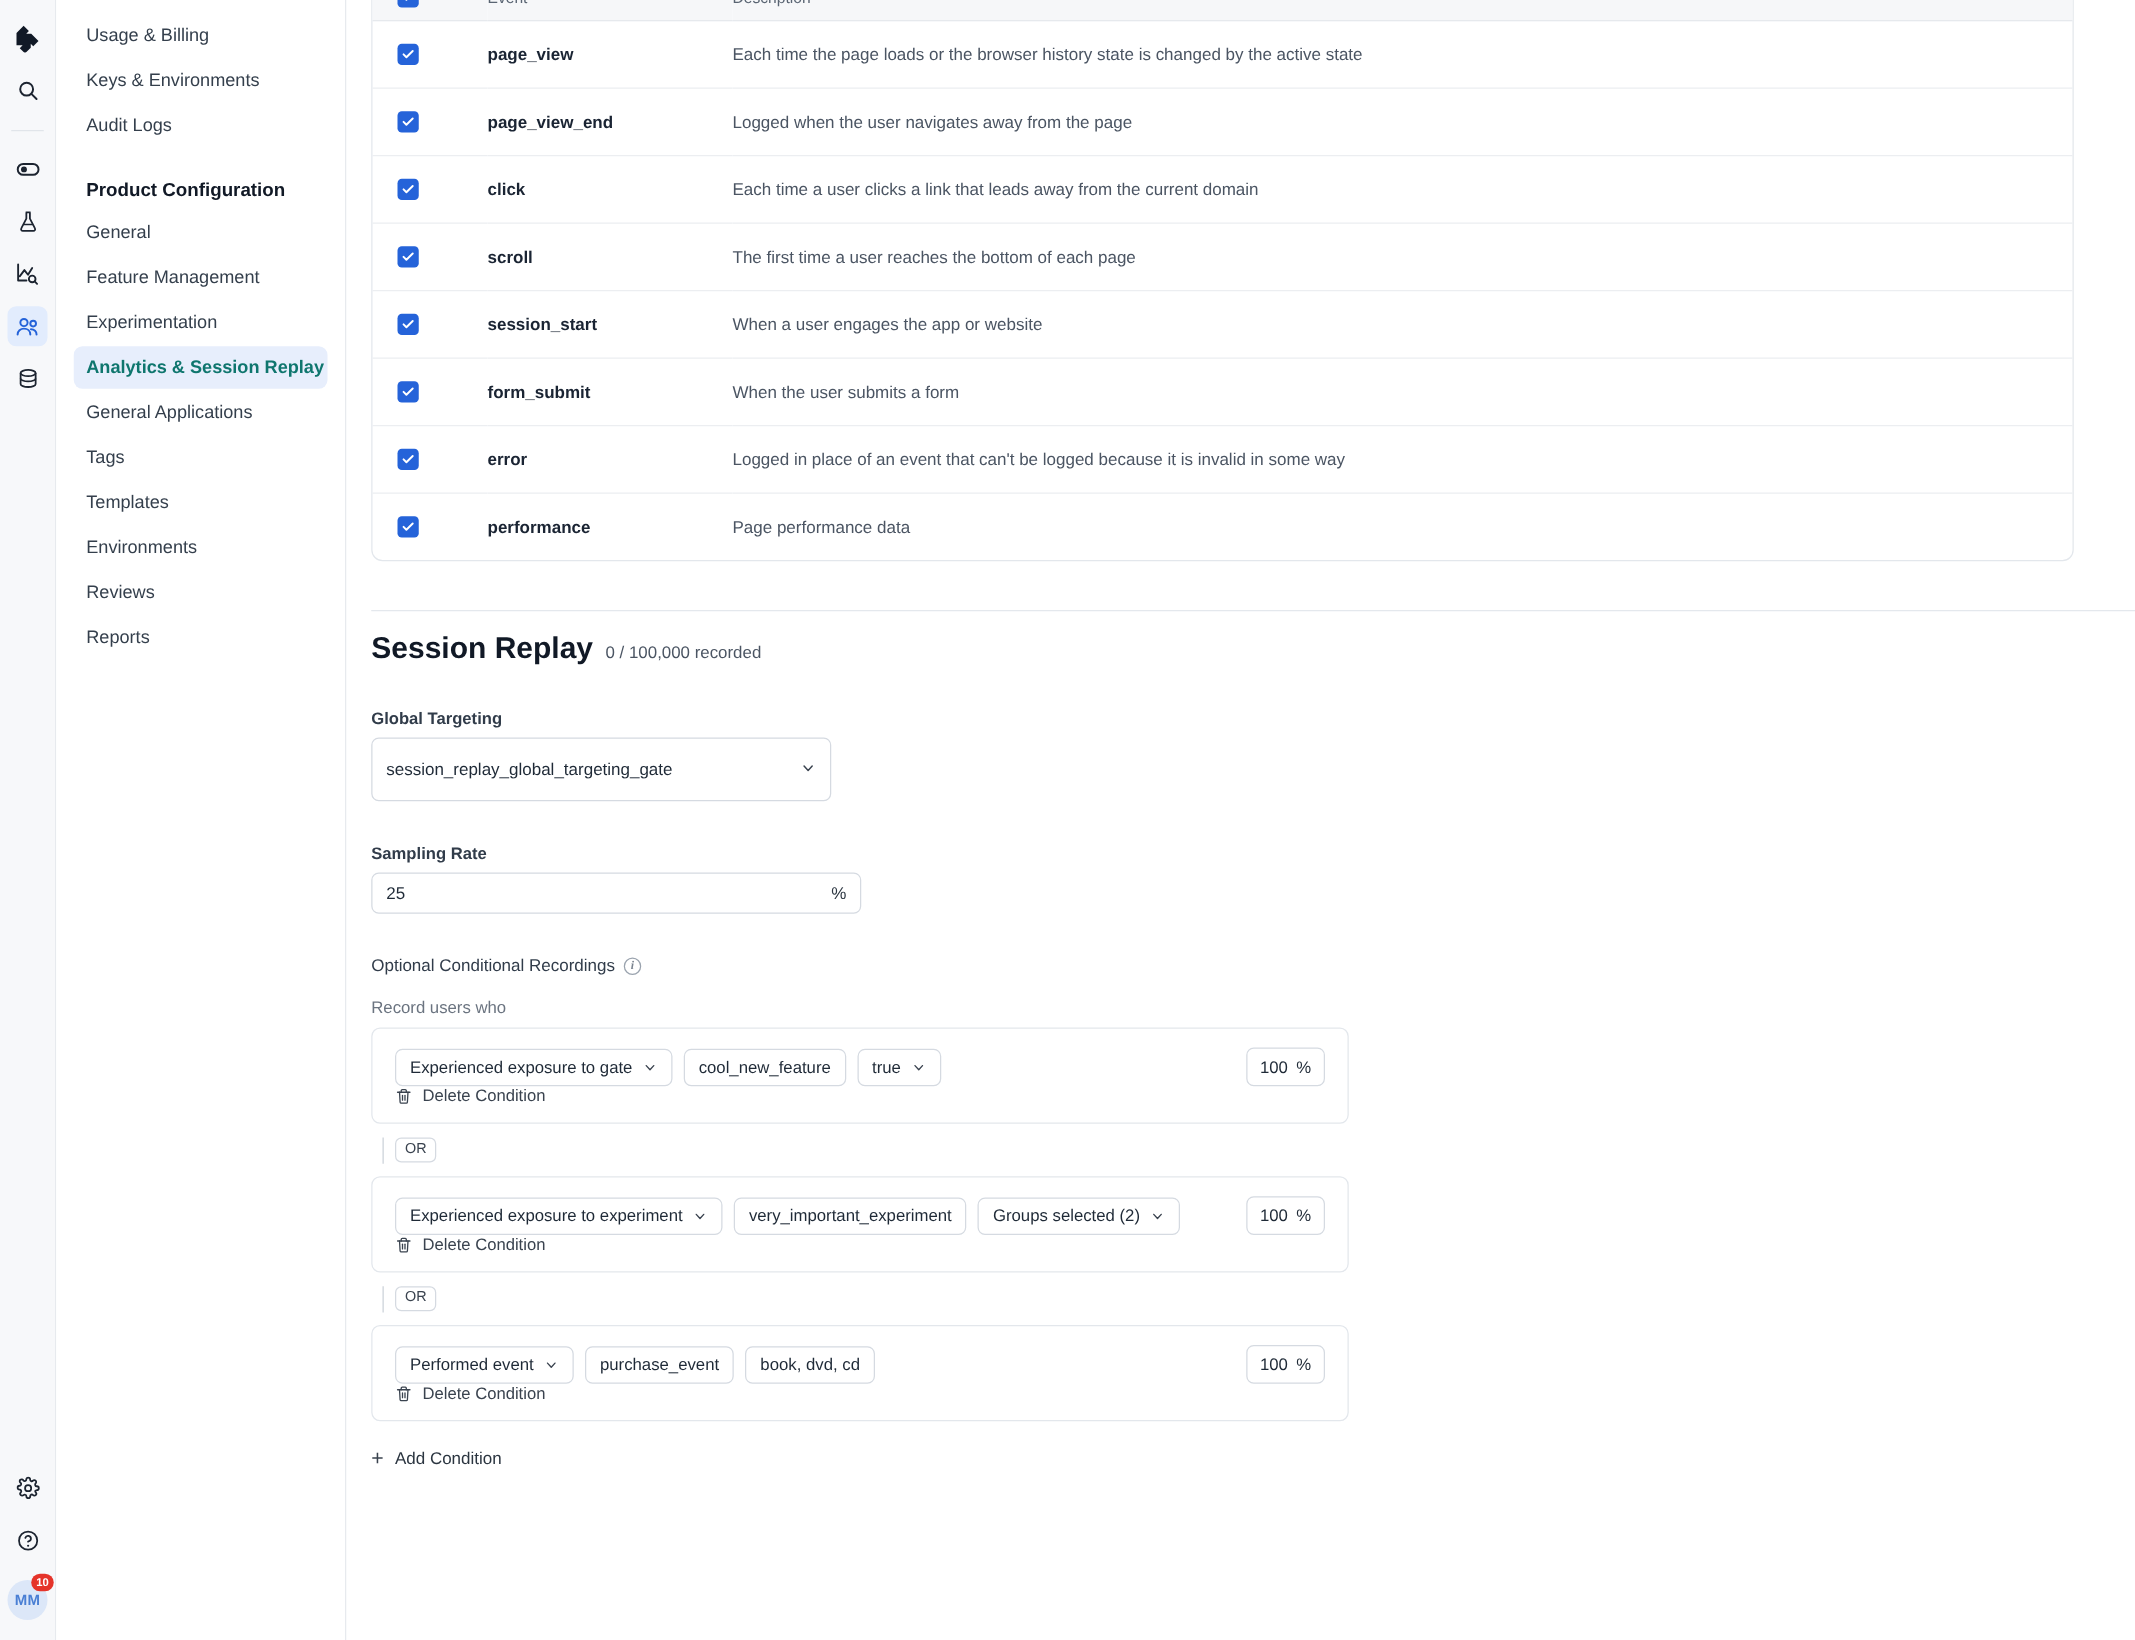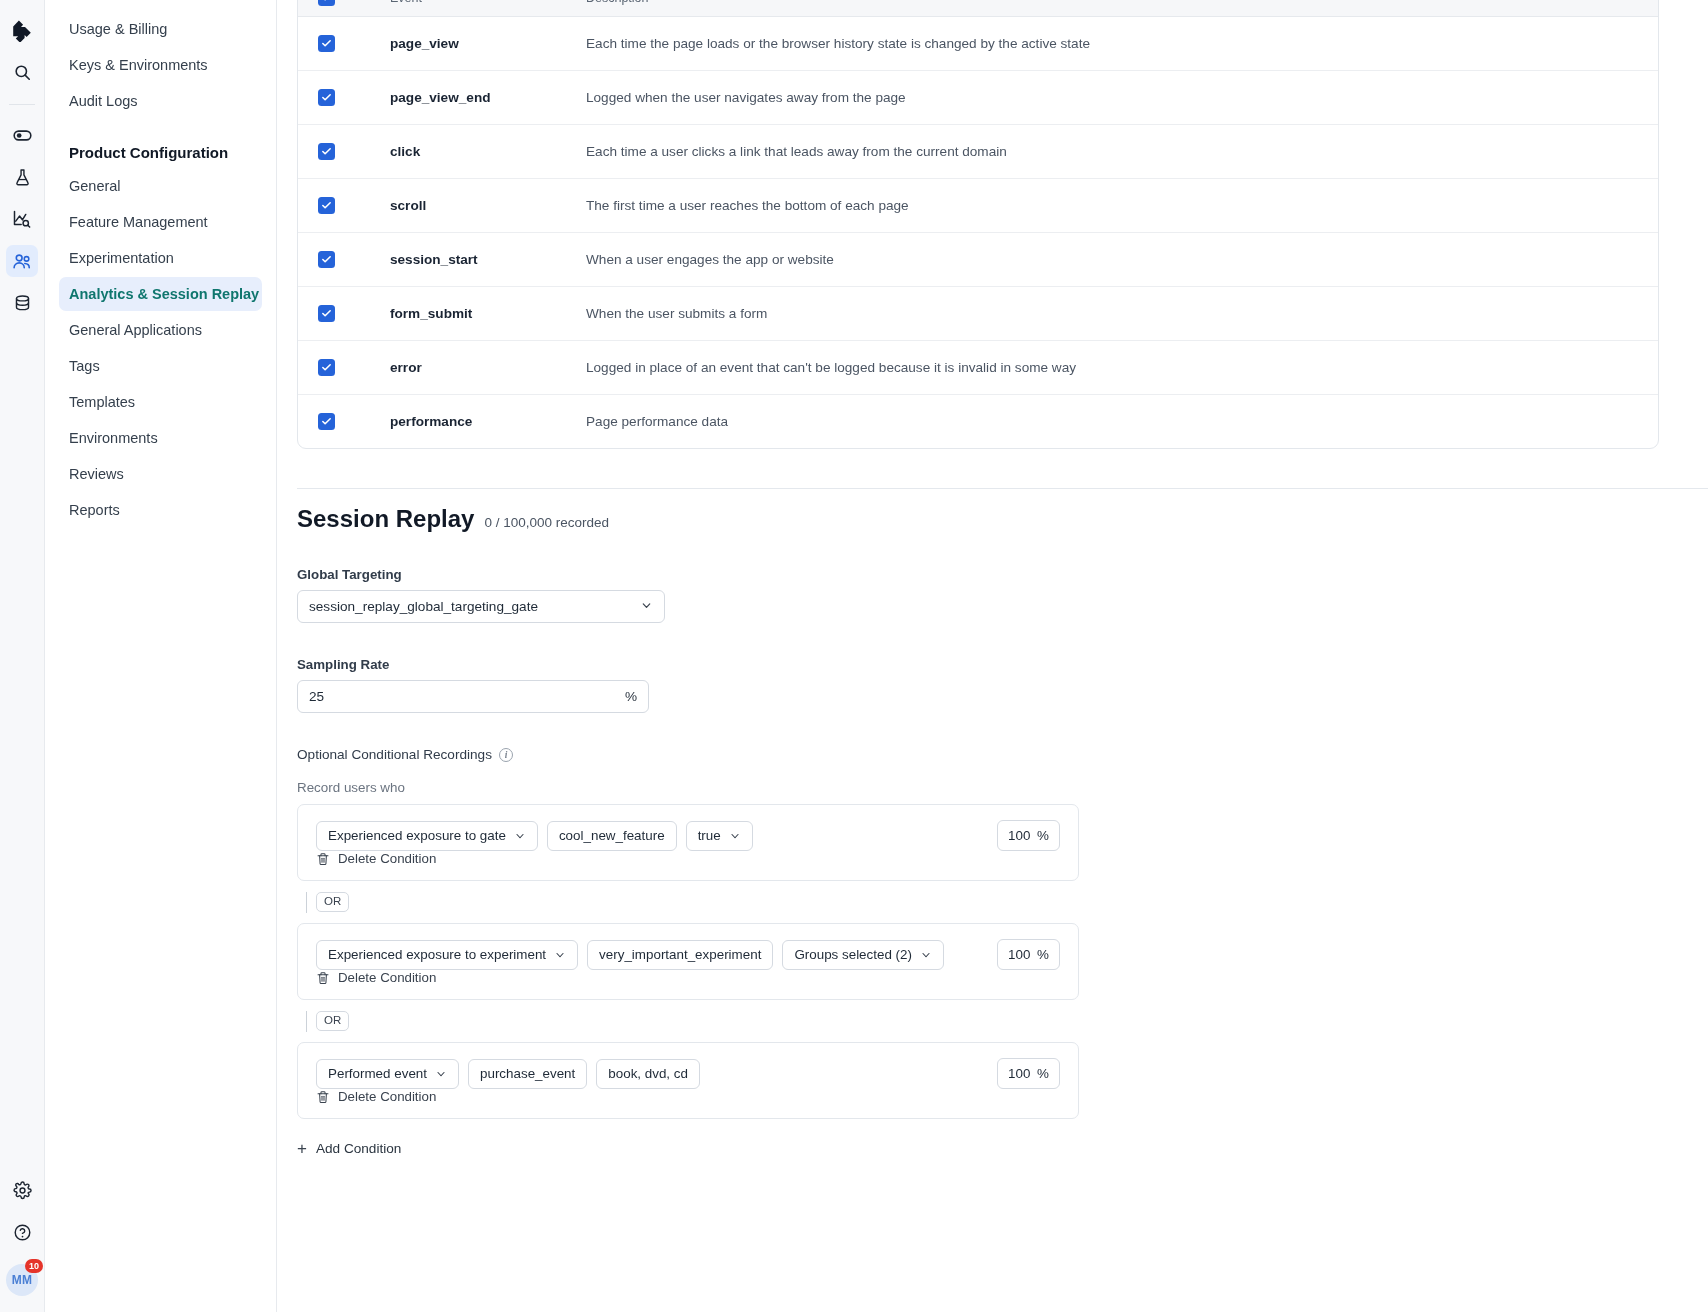--- a/index.html
+++ b/index.html
@@ -111,28 +111,28 @@
   
   .divider { position: absolute; left: 20px; top: 488px; width: 1650px; height: 1px; background: #e4e8ed; }
 
   .sr { position: absolute; left: 20px; top: 505px; width: 1650px; }
   .sr-head { display: flex; align-items: baseline; }
   .sr-title { font-size: 24px; font-weight: 700; color: #111926; }
   .sr-count { font-size: 13.5px; color: #4b5563; margin-left: 10px; }
 
   .field-label { font-size: 13.3px; font-weight: 700; color: #313c4a; margin: 34px 0 8px; }
   .select-box {
-    width: 368px; height: 33px;
+    width: 368px; height: 51px;
     border: 1px solid #d5dae1; border-radius: 6px;
     background: #fff; display: flex; align-items: center;
     padding: 0 11px; font-size: 13.6px; color: #1f2a37; cursor: pointer;
   }
   .select-box .val { flex: 1; white-space: nowrap; overflow: hidden; }
   .input-box {
-    width: 352px; height: 33px;
+    width: 392px; height: 33px;
     border: 1px solid #d5dae1; border-radius: 6px;
     background: #fff; display: flex; align-items: center;
     padding: 0 11px; font-size: 13.6px; color: #1f2a37;
   }
   .input-box .val { flex: 1; }
   .input-box .suffix { color: #2b3540; }
 
   .opt-head { display: flex; align-items: center; gap: 7px; margin: 34px 0 0; }
   .opt-title { font-size: 13.6px; color: #313c4a; }
   .info-icon {

